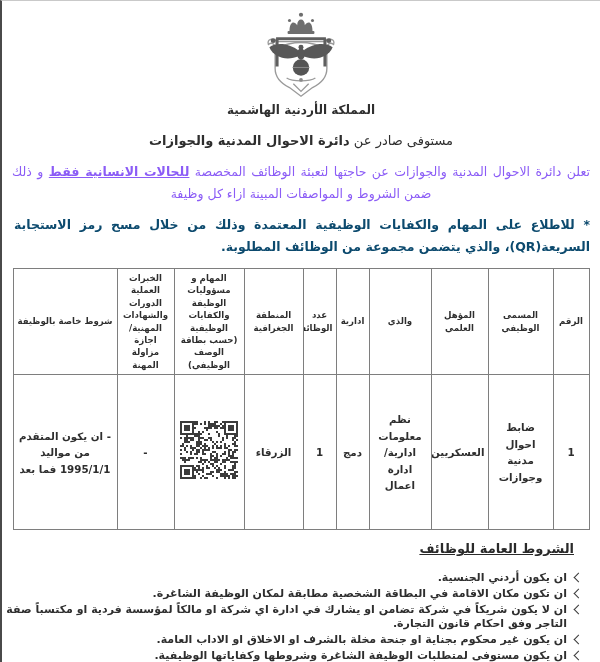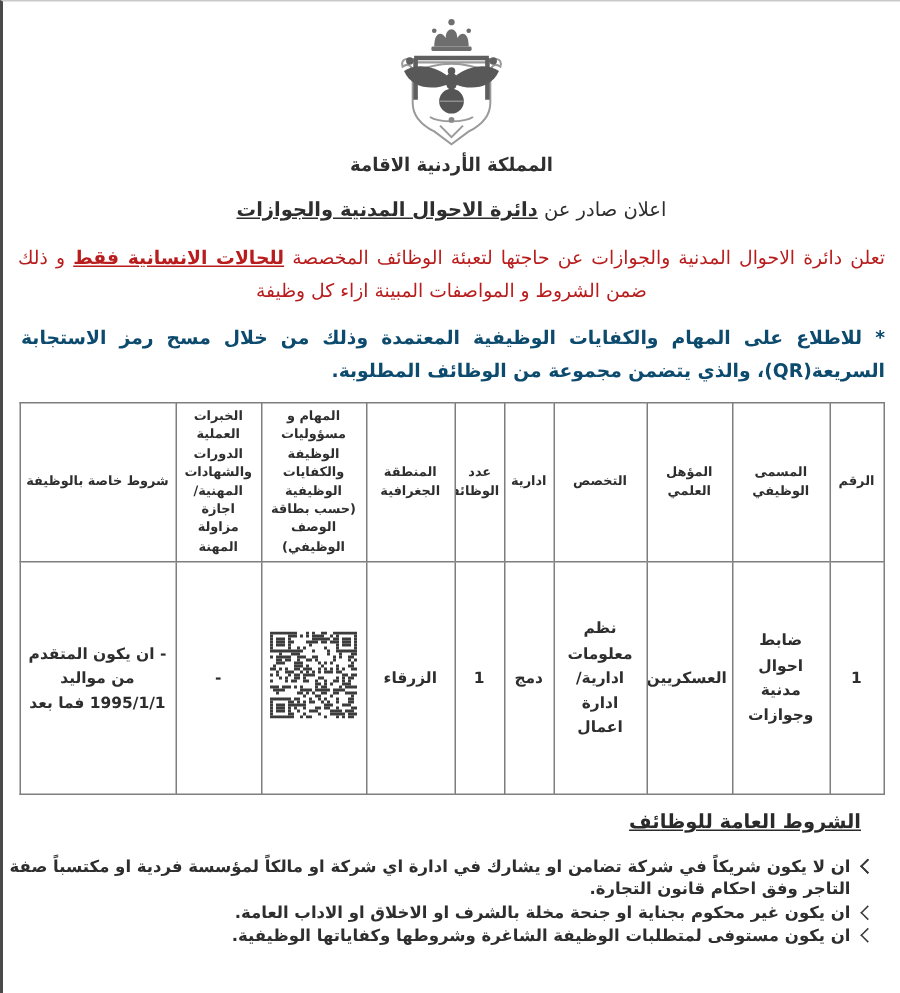--- a/index.html
+++ b/index.html
@@ -26,29 +26,29 @@
     margin-top:-2px;
     transform:scaleY(1.05);
   }
   
   .doc-title{
     text-align:center;
     font-size:13px;
     margin-top:16px;
     color:#2e2e2e;
   }
-  .doc-title .bold{font-weight:bold;text-decoration:underline;}
+  .doc-title .bold{font-weight:bold;}
   
   .intro{
     margin:13px 10px 0 10px;
     font-size:12.5px;
     line-height:1.75;
     text-align:justify;
     text-align-last:center;
-    color:#b91c1c;
+    color:#8b5cf6;
   }
   .intro .hl{font-weight:bold;text-decoration:underline;}
   .qr-note{
     margin:9px 10px 0 12px;
     font-size:12.5px;
     font-weight:bold;
     line-height:1.8;
     text-align:justify;
     text-align-last:right;
     color:#0c4a6e;
@@ -151,25 +151,25 @@
         <path d="M63 44 C52 35 39 35 32 40 C37 52 52 54 63 49 Z"></path>
         <path d="M67 44 C78 35 91 35 98 40 C93 52 78 54 67 49 Z"></path>
         <ellipse cx="65" cy="47" rx="4.2" ry="6"></ellipse>
         <circle cx="65" cy="40" r="2.6"></circle>
       </g>
 
       <circle cx="65" cy="61" r="8.6" fill="#555"></circle>
       <path d="M56.5 61 H73.5" stroke="#8d8d8d" stroke-width="1"></path>
       <circle cx="65" cy="74" r="2" fill="#8a8a8a"></circle>
     </svg>
-    <div class="calligraphy">المملكة الأردنية الاقامة</div>
+    <div class="calligraphy">المملكة الأردنية الهاشمية</div>
   </div>
 
   <div class="doc-title">
-    <span>اعلان صادر عن</span>
+    <span>مستوفى صادر عن</span>
     <span class="bold">دائرة الاحوال المدنية والجوازات</span>
   </div>
 
   <p class="intro">
     <span>تعلن دائرة الاحوال المدنية والجوازات عن حاجتها لتعبئة الوظائف المخصصة</span>
     <span class="hl">للحالات الانسانية فقط</span>
     <span>و ذلك ضمن الشروط و المواصفات المبينة ازاء كل وظيفة</span>
   </p>
 
   <p class="qr-note">* للاطلاع على المهام والكفايات الوظيفية المعتمدة وذلك من خلال مسح رمز الاستجابة السريعة(QR)، والذي يتضمن مجموعة من الوظائف المطلوبة.</p>
@@ -185,21 +185,21 @@
         <col style="width:59px">
         <col style="width:70px">
       <col style="width:57px">
         <col style="width:104px">
     </colgroup>
     <tbody>
         <tr>
       <th>الرقم</th>
       <th>المسمى الوظيفي</th>
       <th>المؤهل العلمي</th>
-      <th>التخصص</th>
+      <th>والذي</th>
       <th>ادارية</th>
       <th>عدد الوظائف</th>
       <th>المنطقة الجغرافية</th>
       <th>المهام و مسؤوليات الوظيفة والكفايات الوظيفية (حسب بطاقة الوصف الوظيفي)</th>
       <th>الخبرات العملية الدورات والشهادات المهنية/اجازة مزاولة المهنة</th>
       <th>شروط خاصة بالوظيفة</th>
     </tr>
     <tr>
       <td>1</td>
       <td>ضابط احوال مدنية وجوازات</td>
@@ -599,20 +599,20 @@
               </svg></span>
       </td>
       <td>-</td>
       <td>- ان يكون المتقدم من مواليد 1995/1/1 فما بعد</td>
     </tr>
   </tbody>
     </table>
 
   <div class="cond-heading">الشروط العامة للوظائف</div>
   <ul class="cond-list">
-    <li><span class="chev"></span></li>
-    <li><span class="chev"></span></li>
+    <li><span class="chev"></span><span>ان يكون أردني الجنسية.</span></li>
+    <li><span class="chev"></span><span>ان تكون مكان الاقامة في البطاقة الشخصية مطابقة لمكان الوظيفة الشاغرة.</span></li>
     <li><span class="chev"></span><span>ان لا يكون شريكاً في شركة تضامن او يشارك في ادارة اي شركة او مالكاً لمؤسسة فردية او مكتسباً صفة التاجر وفق احكام قانون التجارة.</span></li>
     <li><span class="chev"></span><span>ان يكون غير محكوم بجناية او جنحة مخلة بالشرف او الاخلاق او الاداب العامة.</span></li>
     <li><span class="chev"></span><span>ان يكون مستوفى لمتطلبات الوظيفة الشاغرة وشروطها وكفاياتها الوظيفية.</span></li>
   </ul>
 
 </div>
 
 </body></html>

